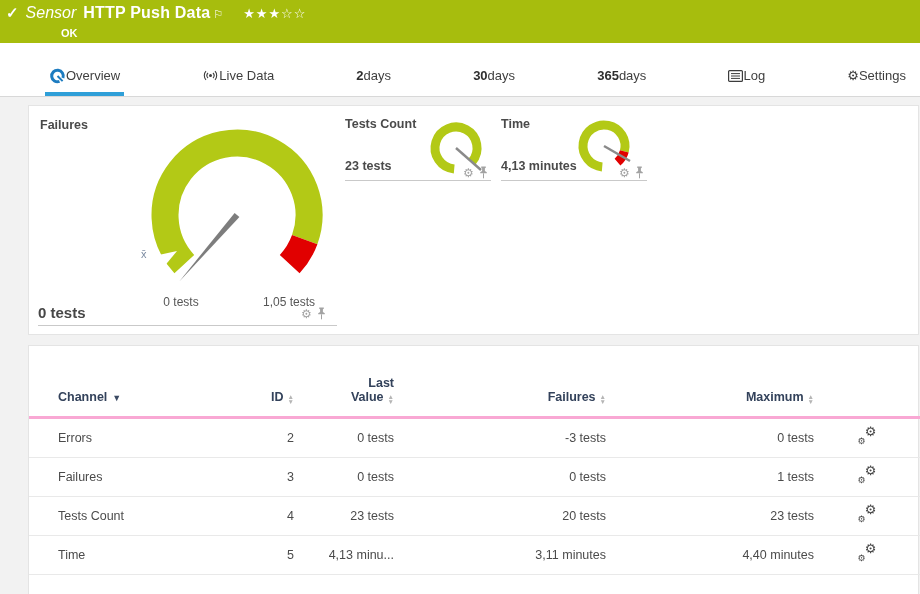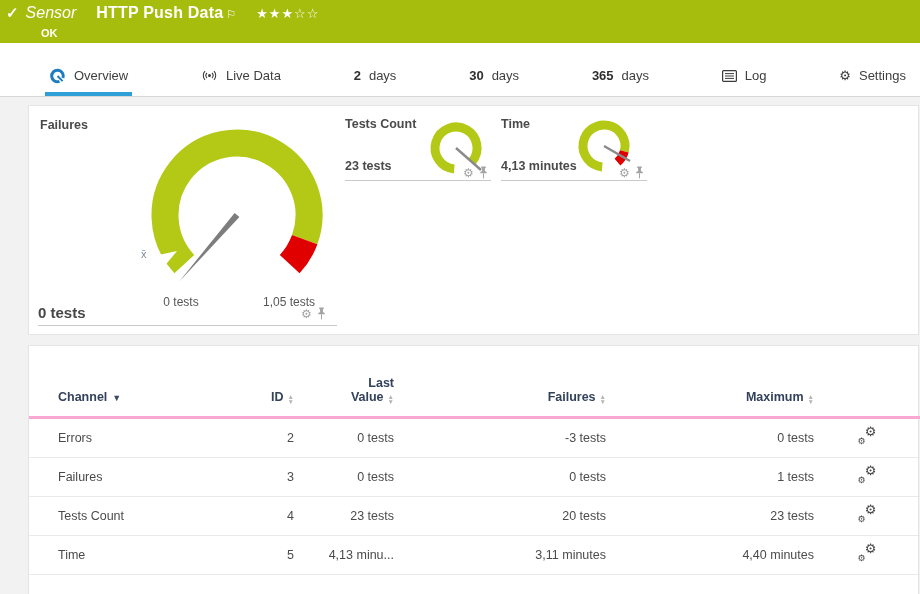--- a/index.html
+++ b/index.html
@@ -3,31 +3,31 @@
 <meta charset="utf-8">
 <style>
   * { margin:0; padding:0; box-sizing:border-box; }
   html,body { width:920px; height:594px; overflow:hidden; }
   body { background:#f2f2f2; font-family:"Liberation Sans", sans-serif; color:#4b4b4b; position:relative; }
 
   
   .statusbar { position:absolute; top:0; left:0; width:920px; height:43px; background:#a7bd0d; color:#fff; }
   .statusbar .row1 { position:absolute; top:4px; left:6px; display:flex; align-items:baseline; }
   .check { font-size:15px; font-weight:bold; margin-right:7px; }
-  .kind { font-style:italic; font-size:16px; margin-right:20px; }
+  .kind { font-style:italic; font-size:16px; margin-right:7px; }
   .sensortitle { font-weight:bold; font-size:16px; letter-spacing:.2px; }
   .flagicon { font-size:11px; vertical-align:super; margin-left:3px; }
   .stars { margin-left:20px; font-size:13px; letter-spacing:1px; }
-  .okbadge { position:absolute; top:27px; left:41px; font-size:11px; font-weight:bold; }
+  .okbadge { position:absolute; top:27px; left:61px; font-size:11px; font-weight:bold; }
 
   
   .tabbar { position:absolute; top:43px; left:0; width:920px; height:54px; background:#fff;
             border-bottom:1px solid #d8d8d8; display:flex; align-items:stretch;
             padding:0 10px 0 45px; }
-  .tab { display:flex; align-items:center; gap:8px; font-size:13px; color:#3f3f3f;
+  .tab { display:flex; align-items:center; gap:0; font-size:13px; color:#3f3f3f;
          border-bottom:4px solid transparent; padding:16px 4px 0 4px; margin-right:auto; cursor:pointer; }
   .tab:last-child { margin-right:0; }
   .tab.active { border-bottom-color:#2f9fd8; }
   .tab .num { font-weight:bold; color:#2f2f2f; }
   .tab .ticon { display:inline-flex; align-items:center; }
   .gearglyph { font-size:13px; color:#3c3c3c; line-height:1; }
 
   
   .panel { position:absolute; left:28px; width:891px; background:#fff; border:1px solid #e4e4e4; }
   .panel.gauges { top:105px; height:230px; }

